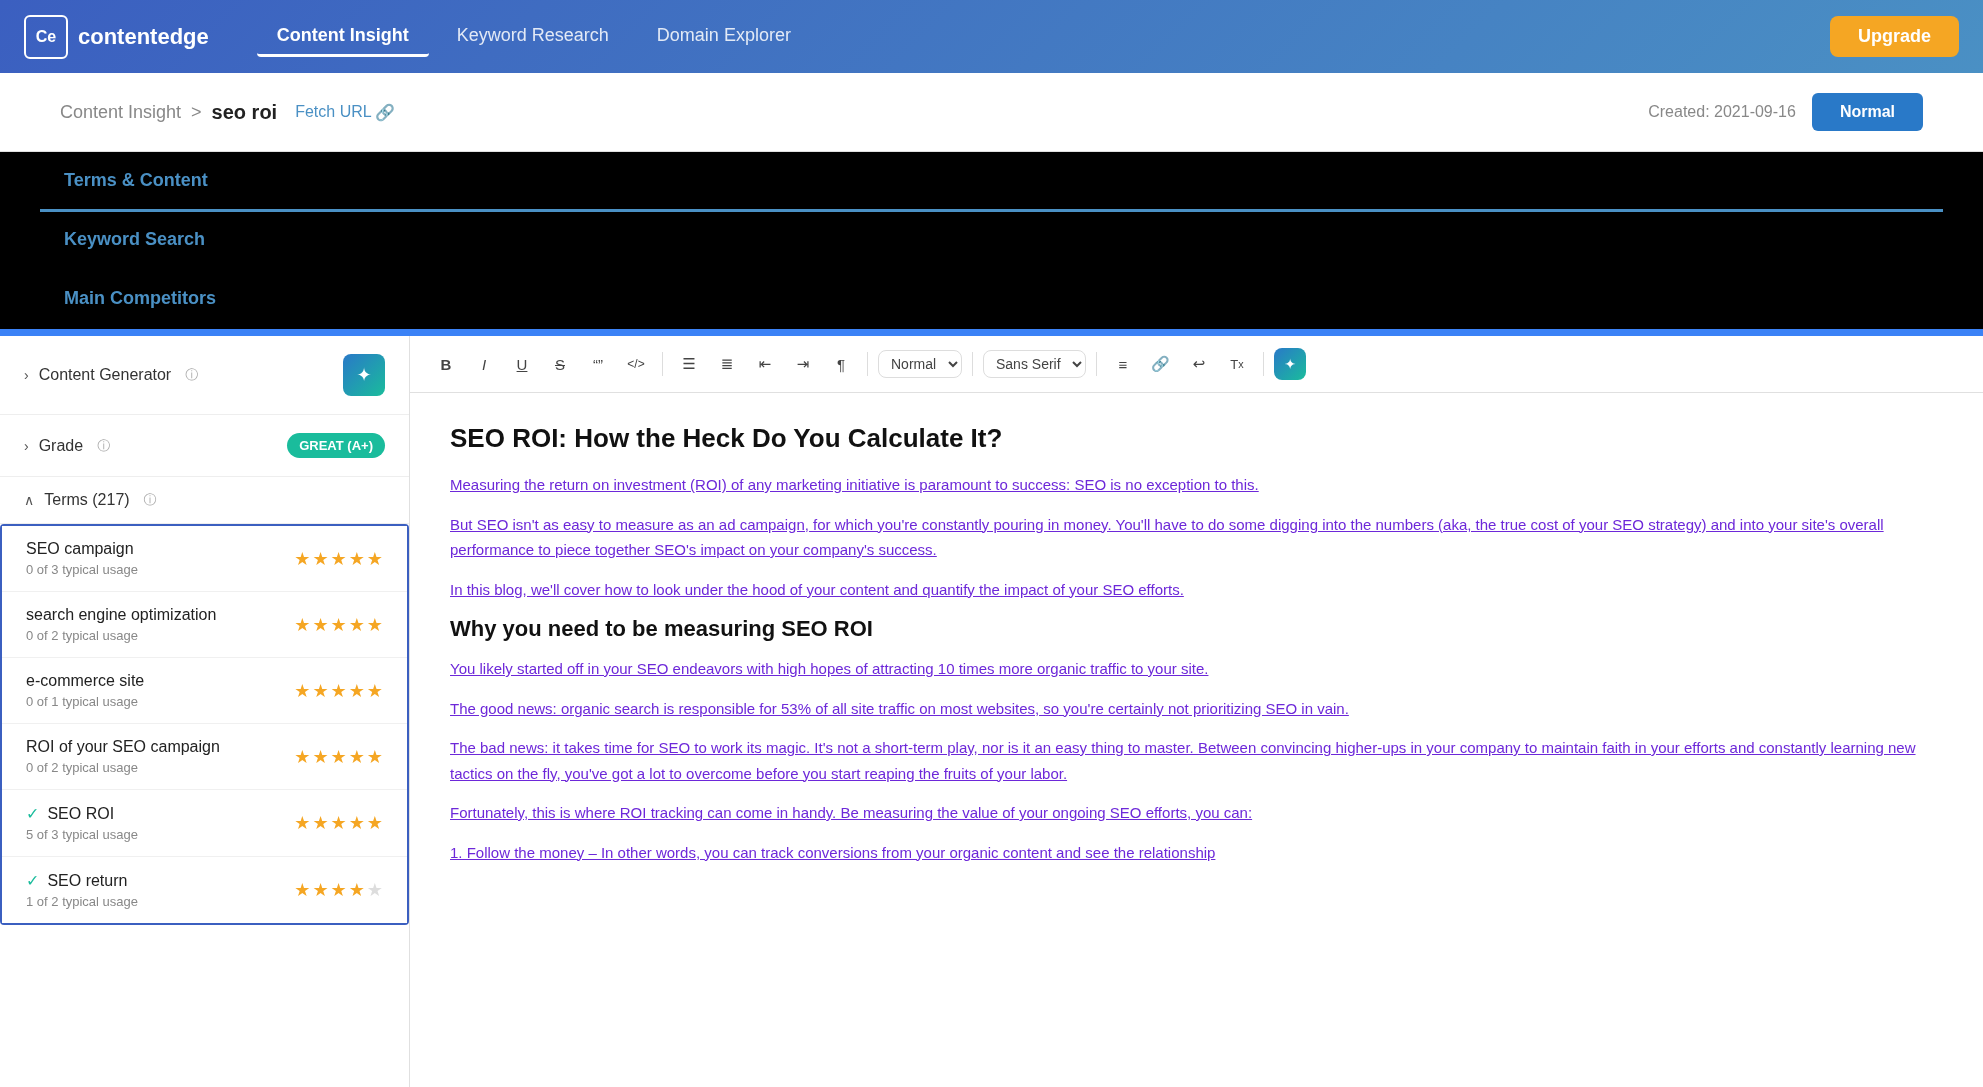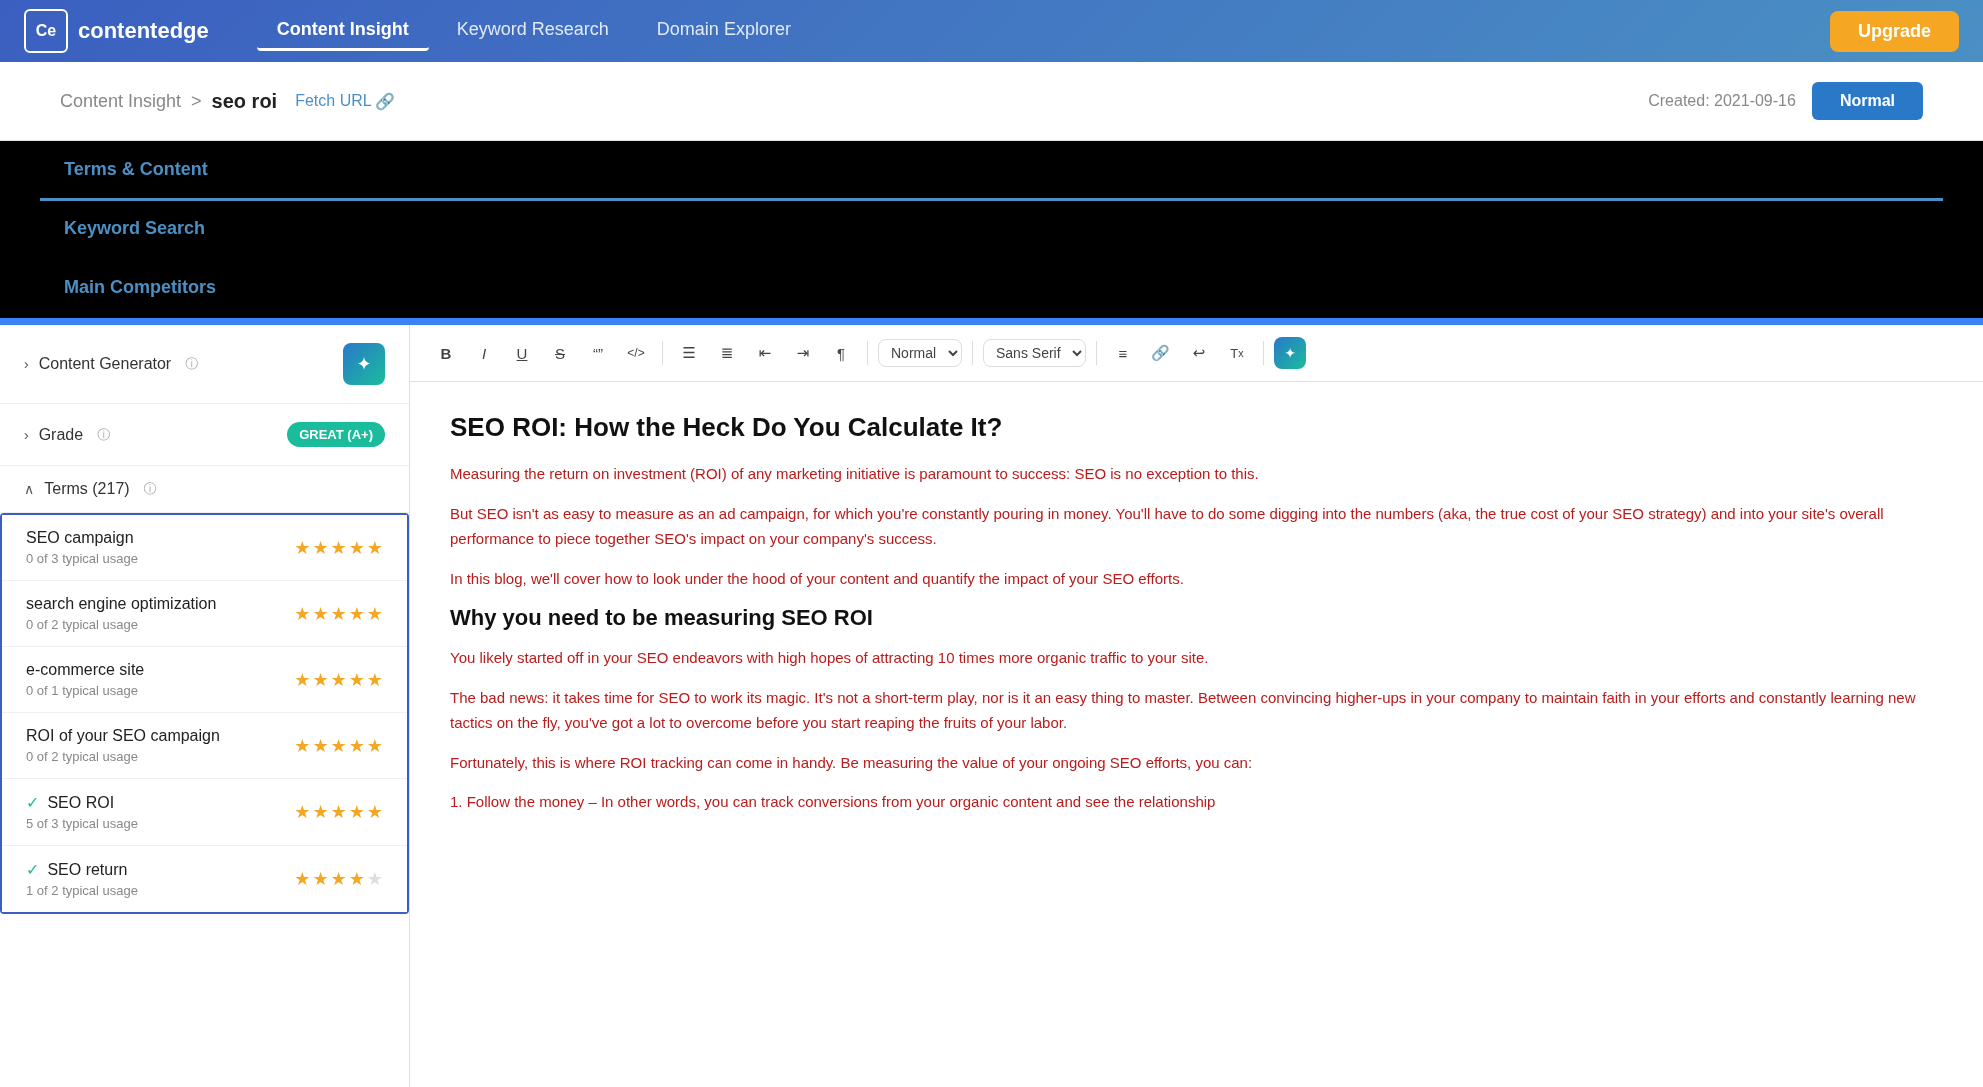--- a/index.html
+++ b/index.html
@@ -1,21 +1,21 @@
 <!DOCTYPE html>
 <html><head>
   <meta charset="utf-8">
   <style>
     * { box-sizing: border-box; margin: 0; padding: 0; }
     body { font-family: 'Segoe UI', Arial, sans-serif; background: #f0f2f5; width: 1983px; min-height: 1087px; }
 
     
     .nav-bar {
       background: linear-gradient(135deg, #3b5fc0 0%, #4a90c4 100%);
-      display: flex; align-items: center; padding: 0 24px; height: 62px;
+      display: flex; align-items: center; padding: 0 24px; height: 73px;
     }
     .nav-logo {
       display: flex; align-items: center; gap: 10px; margin-right: 48px;
     }
     .logo-box {
       width: 44px; height: 44px; border: 2px solid white; border-radius: 6px;
       display: flex; align-items: center; justify-content: center;
       color: white; font-weight: bold; font-size: 16px;
     }
     .logo-text {
@@ -139,21 +139,21 @@
     .toolbar-select {
       border: 1px solid #ddd; border-radius: 8px; padding: 4px 8px;
       font-size: 14px; color: #444; cursor: pointer; background: white;
     }
 
     
     .editor-content {
       flex: 1; overflow-y: auto; padding: 30px 40px; position: relative;
     }
     .article-h1 { font-size: 26px; font-weight: 700; color: #111; margin-bottom: 18px; }
-    .article-p { font-size: 15px; color: #b91c1c; line-height: 1.7; margin-bottom: 14px; }
+    .article-p { font-size: 15px; color: #6d28d9; line-height: 1.7; margin-bottom: 14px; text-decoration: underline; }
     .article-h2 { font-size: 22px; font-weight: 700; color: #111; margin-bottom: 14px; margin-top: 8px; }
 
     
     .highlight-footer {
       display: flex; align-items: center; gap: 12px; padding: 14px 24px;
       border-top: 1px solid #eee; background: white;
     }
     .highlight-label { font-size: 15px; color: #555; }
     .highlight-toggle {
       width: 36px; height: 20px; background: #4a90c4; border-radius: 10px;
@@ -366,20 +366,21 @@
       <div class="content-gen-icon" style="width:32px;height:32px;font-size:14px;cursor:pointer;">✦</div>
     </div>
 
     <div class="editor-content">
       <h1 class="article-h1">SEO ROI: How the Heck Do You Calculate It?</h1>
       <p class="article-p">Measuring the return on investment (ROI) of any marketing initiative is paramount to success: SEO is no exception to this.</p>
       <p class="article-p">But SEO isn't as easy to measure as an ad campaign, for which you're constantly pouring in money. You'll have to do some digging into the numbers (aka, the true cost of your SEO strategy) and into your site's overall performance to piece together SEO's impact on your company's success.</p>
       <p class="article-p">In this blog, we'll cover how to look under the hood of your content and quantify the impact of your SEO efforts.</p>
       <h2 class="article-h2">Why you need to be measuring SEO ROI</h2>
       <p class="article-p">You likely started off in your SEO endeavors with high hopes of attracting 10 times more organic traffic to your site.</p>
+      <p class="article-p">The good news: organic search is responsible for 53% of all site traffic on most websites, so you're certainly not prioritizing SEO in vain.</p>
       <p class="article-p">The bad news: it takes time for SEO to work its magic. It's not a short-term play, nor is it an easy thing to master. Between convincing higher-ups in your company to maintain faith in your efforts and constantly learning new tactics on the fly, you've got a lot to overcome before you start reaping the fruits of your labor.</p>
       <p class="article-p">Fortunately, this is where ROI tracking can come in handy. Be measuring the value of your ongoing SEO efforts, you can:</p>
       <p class="article-p">1.  Follow the money – In other words, you can track conversions from your organic content and see the relationship</p>
     </div>
 
     <div class="highlight-footer">
       <span class="highlight-label">Research Keywords</span>
       <div class="highlight-toggle"></div>
       <span class="highlight-text" style="color:#aaa; font-style:italic;">SEO strategy and actual revenue.</span>
     </div>

